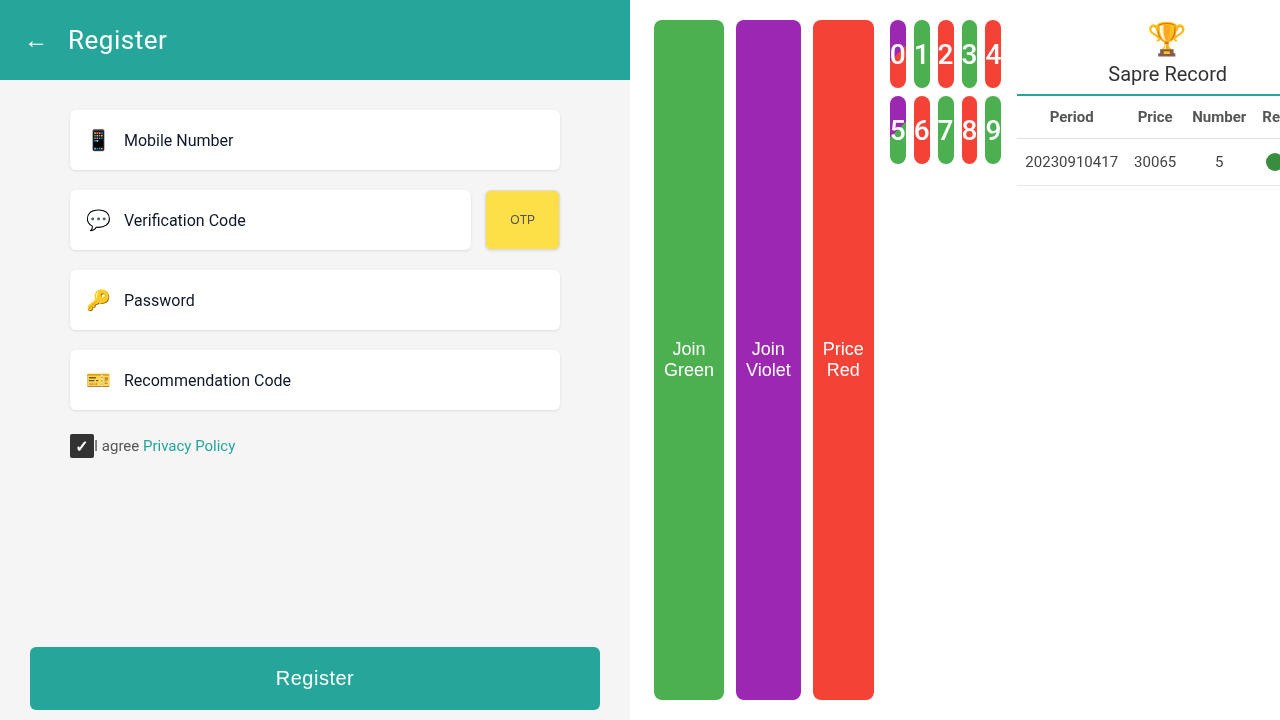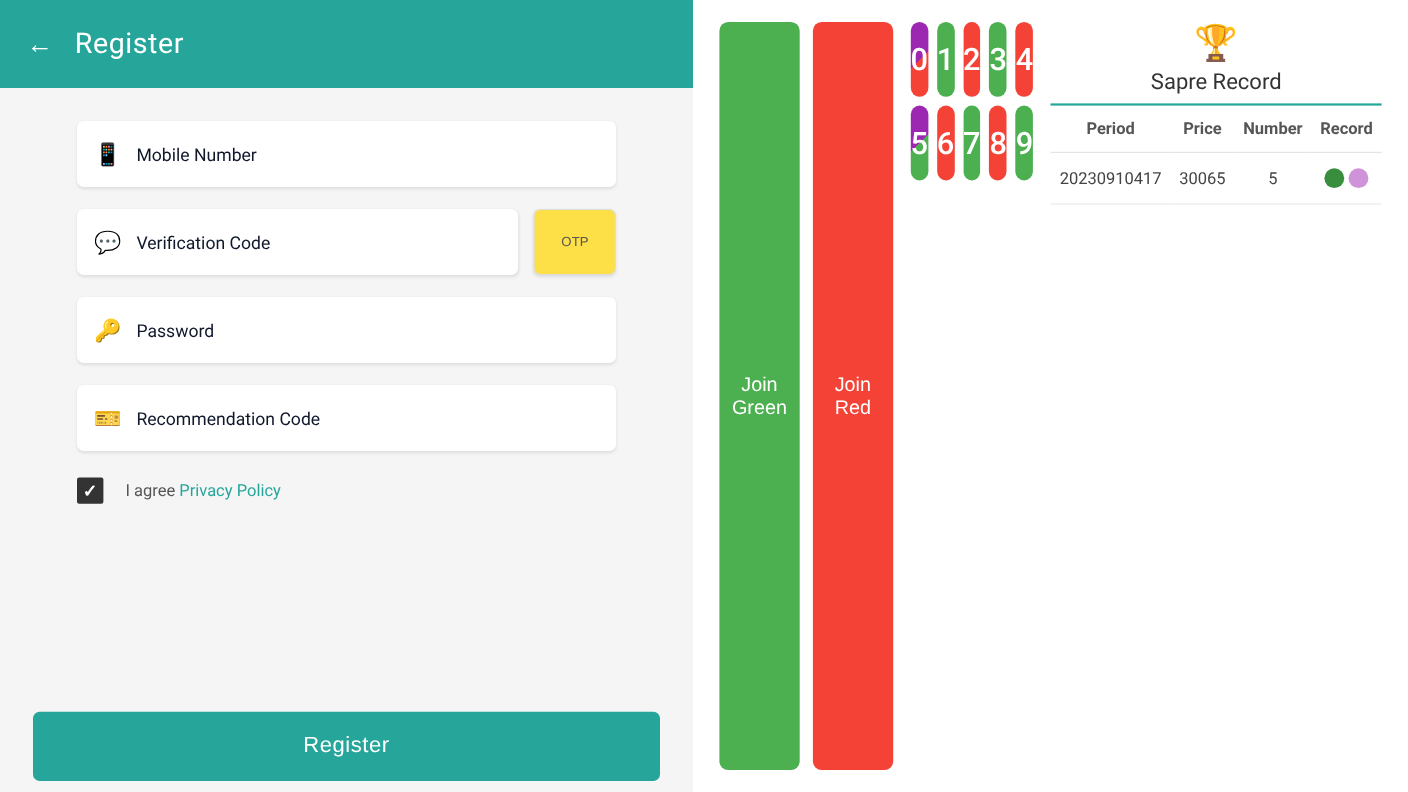--- a/index.html
+++ b/index.html
@@ -98,21 +98,21 @@
       font-size: 12px;
       color: #555;
       cursor: pointer;
       white-space: nowrap;
       box-shadow: 0 1px 3px rgba(0,0,0,0.1);
     }
 
     .agreement-row {
       display: flex;
       align-items: center;
-      gap: 20px;
+      gap: 0;
       margin-top: 4px;
     }
 
     .checkbox {
       width: 24px;
       height: 24px;
       background: #333;
       border-radius: 2px;
       display: flex;
       align-items: center;
@@ -327,21 +327,22 @@
     </div>
   </div>
 
   <button class="register-button">Register</button>
 </div>
 
 <div class="right-panel">
 
   <div class="join-buttons">
     <button class="join-btn join-green">Join Green</button>
-    <button class="join-btn join-red">Join Red</button>
+    <button class="join-btn join-violet">Join Violet</button>
+    <button class="join-btn join-red">Price Red</button>
   </div>
 
   <div class="number-grid">
     <div class="number-row">
       <div class="number-cell cell-split-vr">0</div>
       <div class="number-cell cell-green">1</div>
       <div class="number-cell cell-red">2</div>
       <div class="number-cell cell-green">3</div>
       <div class="number-cell cell-red">4</div>
     </div>

